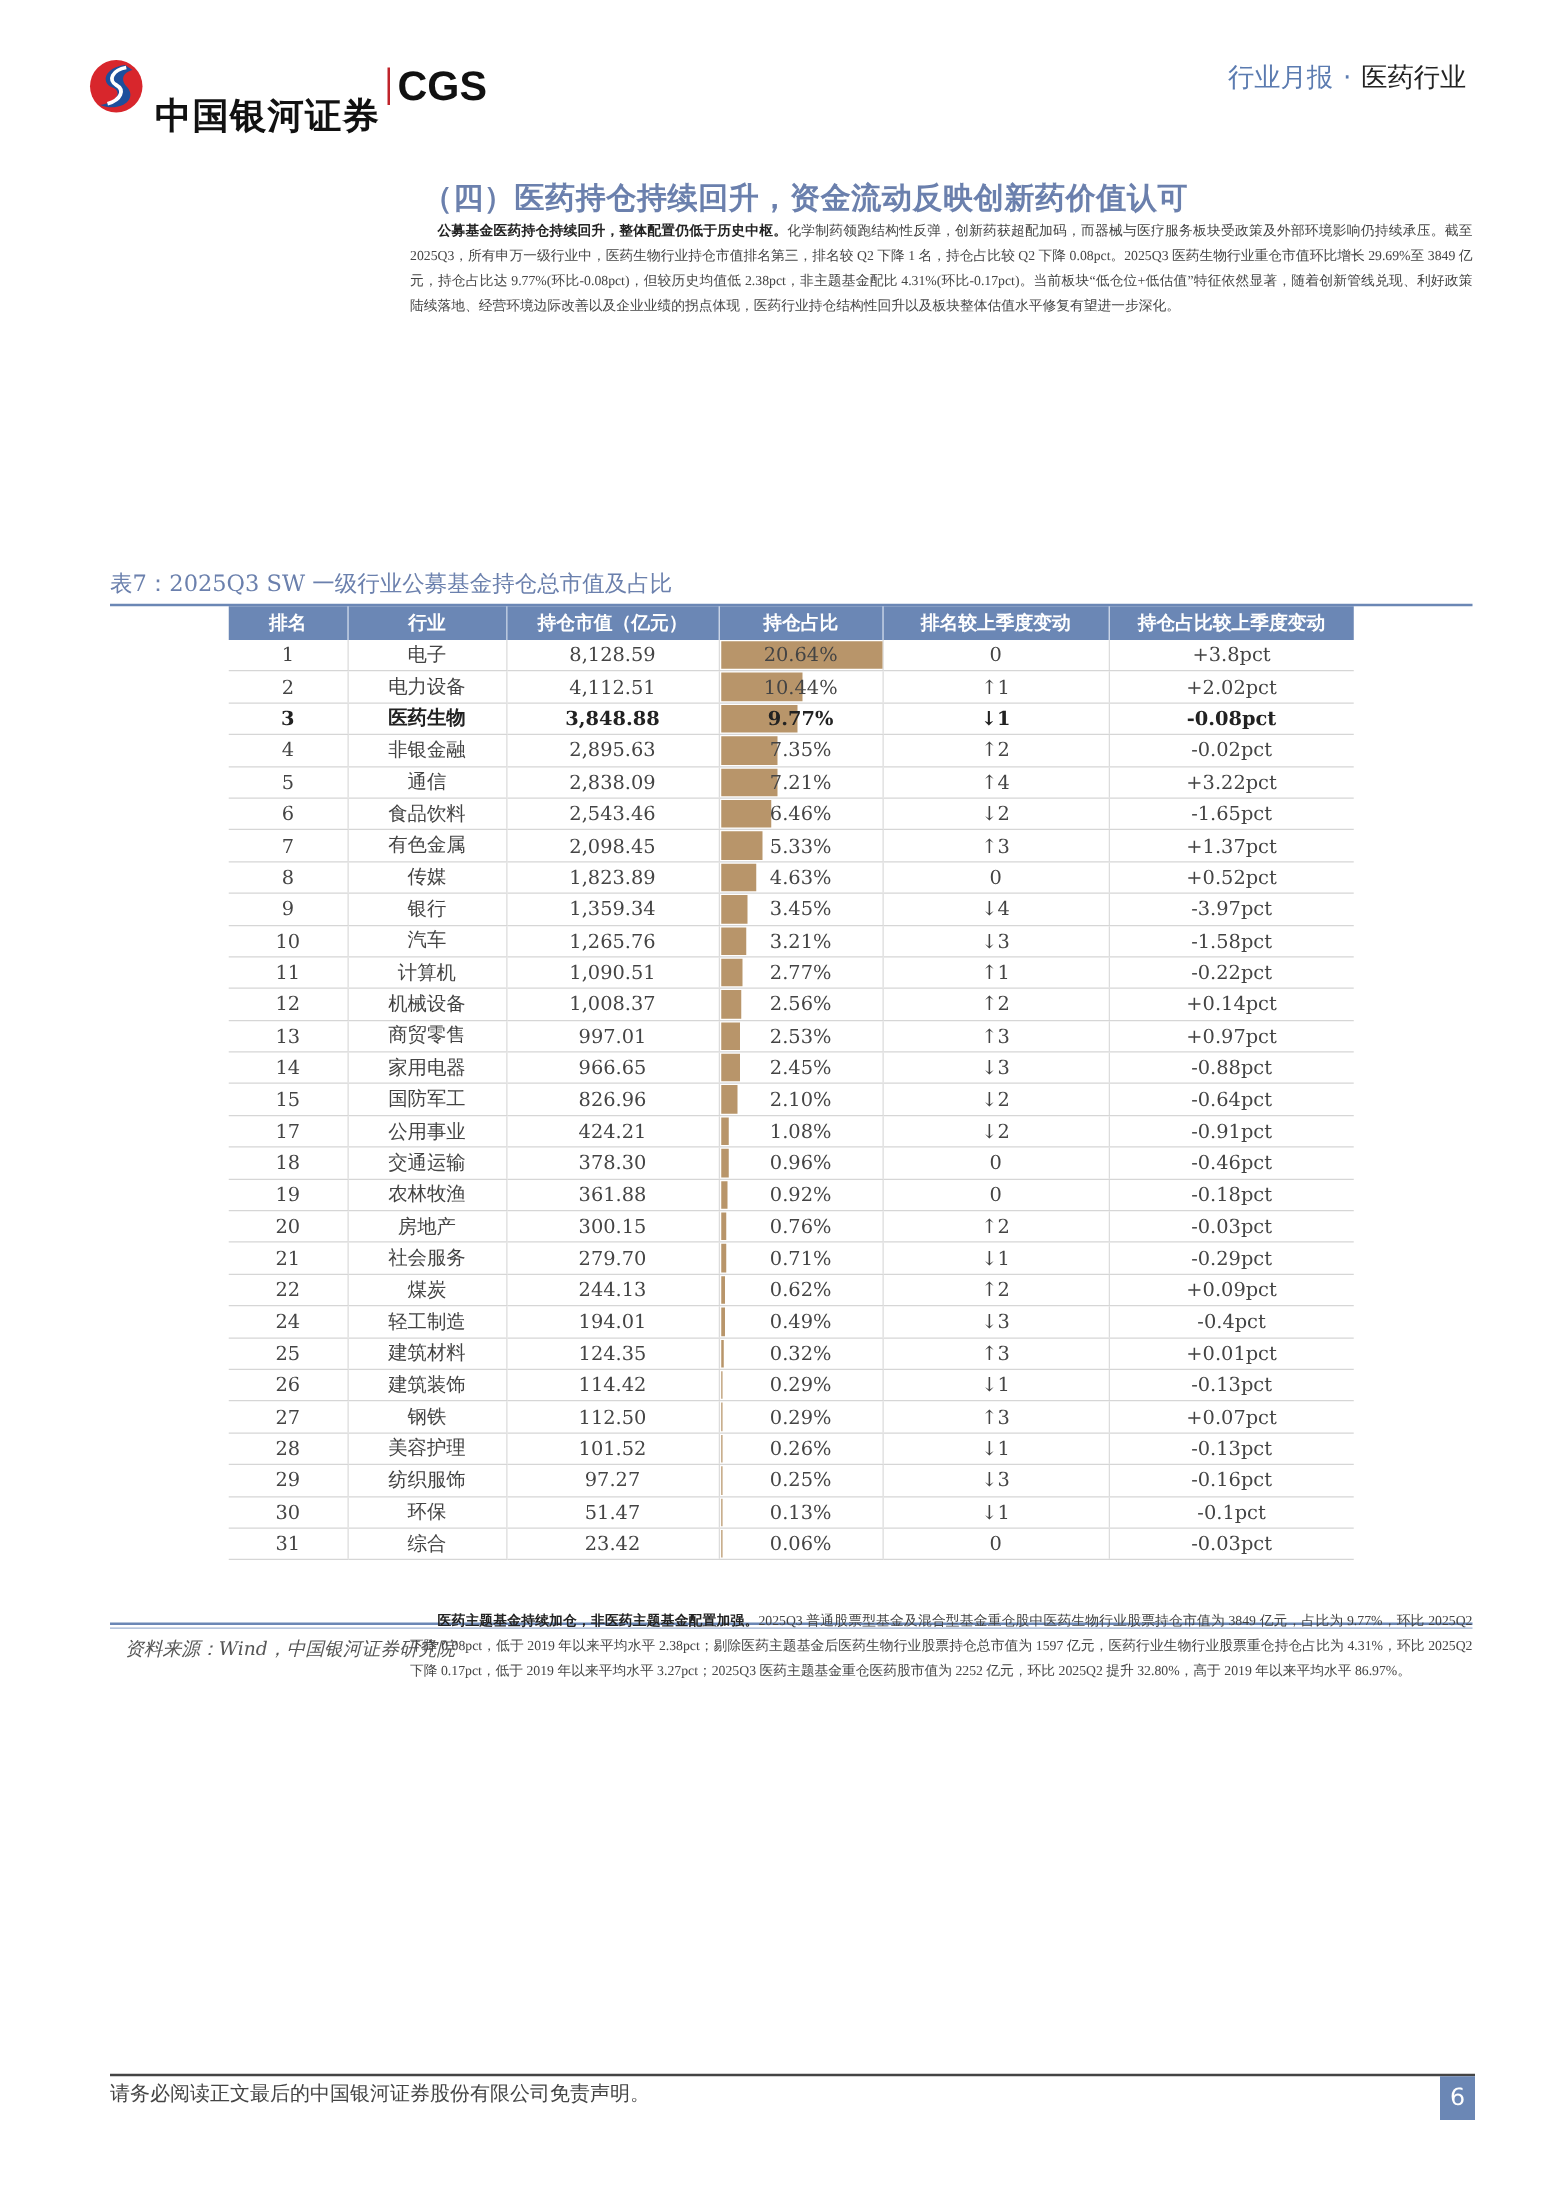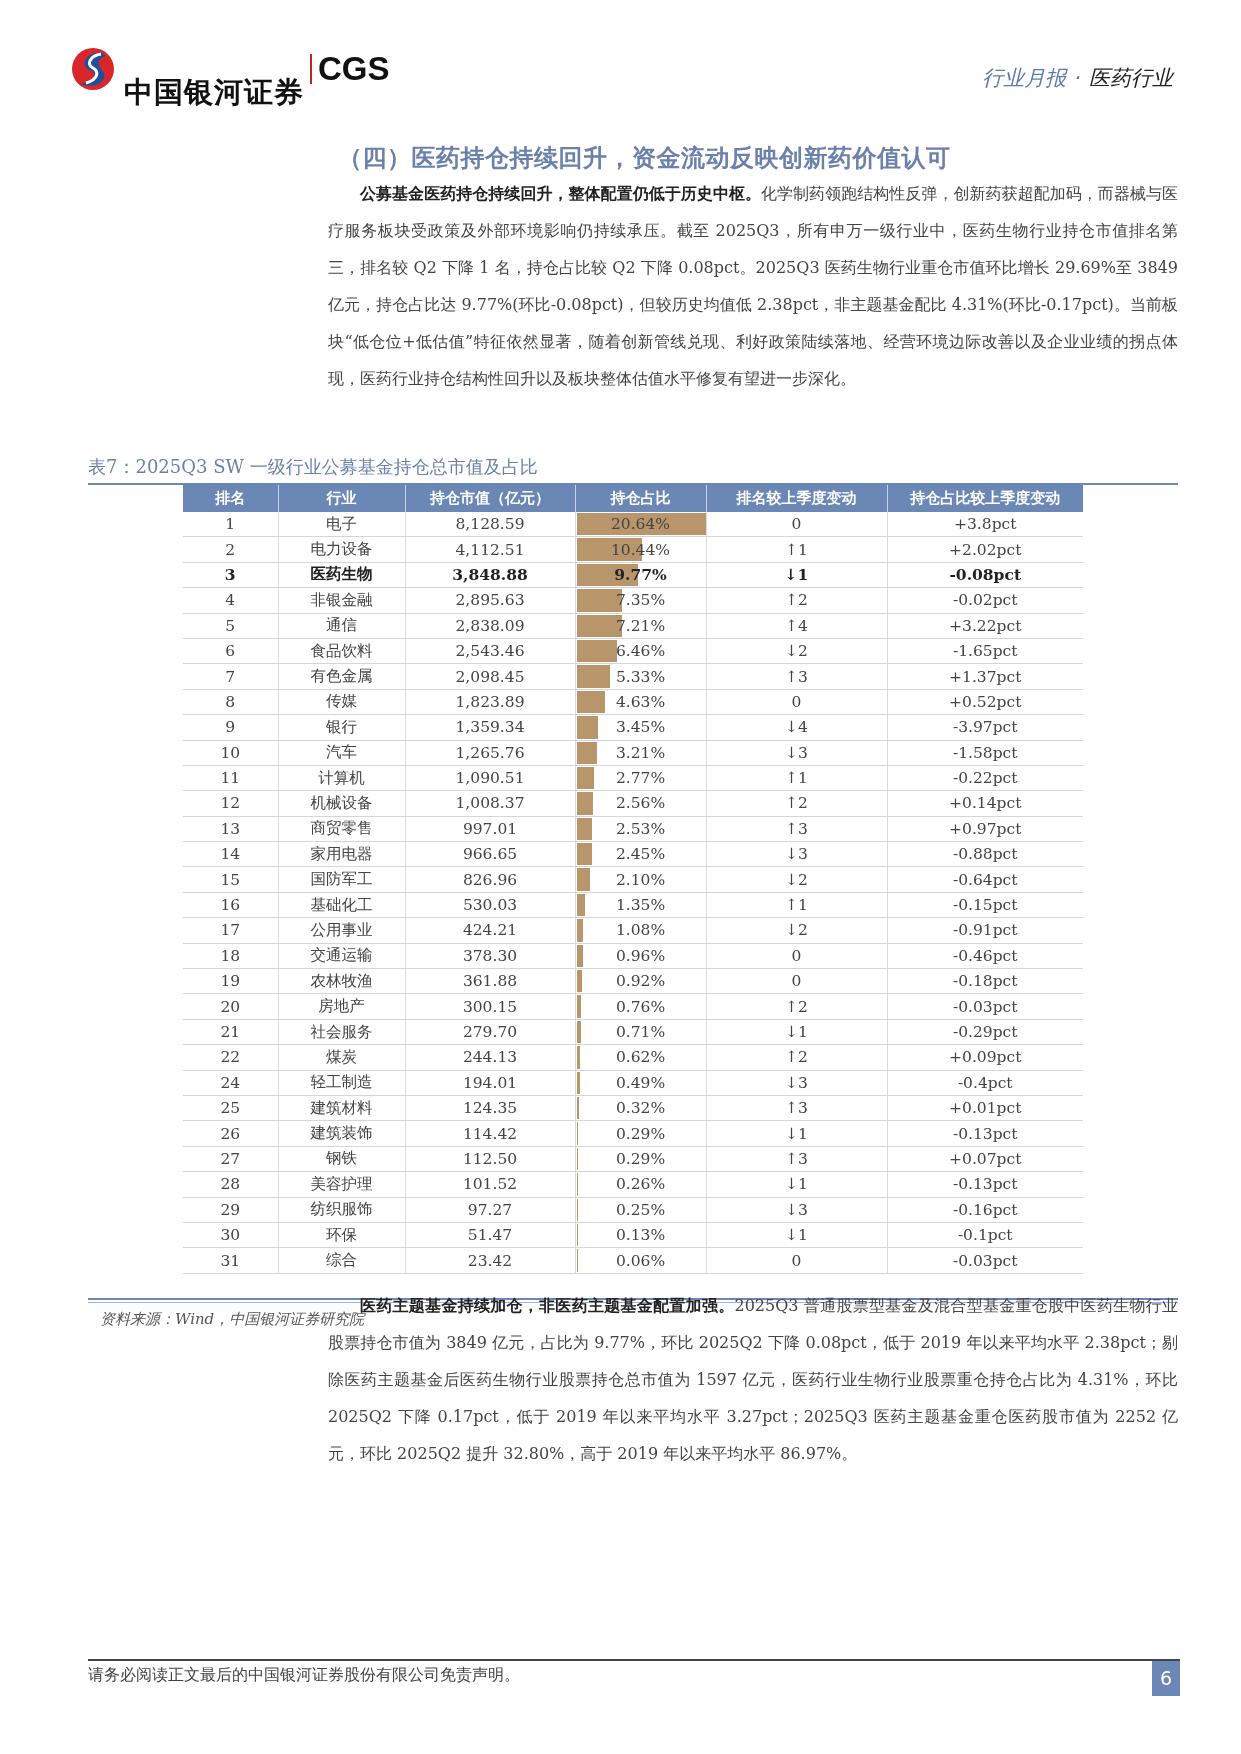--- a/index.html
+++ b/index.html
@@ -6,28 +6,28 @@
   body { width:1241px; height:1754px; position:relative; overflow:hidden;
          font-family: "DejaVu Serif", "Liberation Serif", serif; color:#333; }
   .abs { position:absolute; }
 
   
   .logo { left:70px; top:44px; height:50px; display:flex; align-items:center; }
   .logo-mark { width:46px; height:46px; position:relative; margin-right:8px; }
   .logo-text { font-family:"DejaVu Sans","Liberation Sans",sans-serif; font-weight:bold; font-size:29px; color:#111; letter-spacing:1px;margin-top:48px; }
   .logo-sep { width:2px; height:30px; background:#c0242b; margin:0 6px; }
   .logo-en { font-family:"Liberation Sans","DejaVu Sans",sans-serif; font-weight:bold; font-size:33px; color:#111; }
-  .header-right { right:68px; top:64px; font-family:"DejaVu Sans","Liberation Sans",sans-serif; font-size:21px;font-style:italic; }
+  .header-right { right:68px; top:48px; font-family:"DejaVu Sans","Liberation Sans",sans-serif; font-size:21px; }
   .header-right .cat { color:#5b7bb0; }
   .header-right .dot { color:#5b7bb0; margin:0 8px; }
   .header-right .ind { color:#222; }
 
   .section-title { left:338px; top:142px; font-size:24px; font-weight:bold; color:#6b80ad; letter-spacing:0.5px; }
 
-  .para { left:328px; width:850px; font-size:16px; line-height:37px; color:#444; text-align:justify; }
+  .para { left:328px; width:850px; font-size:11px; line-height:20px; color:#444; text-align:justify;font-family:Liberation Serif, serif; }
   .para p { margin:0; text-indent:2em; }
   .para b { color:#222; }
 
   .tbl-caption { left:88px; top:455px; font-size:18px; color:#6b80ad;text-align:center; }
   .rule-top { left:88px; top:483px; width:1090px; height:2px; background:#6b87b5; }
   .rule-bot1 { left:88px; top:1298px; width:1090px; height:2px; background:#6b87b5; }
   .rule-bot2 { left:88px; top:1302px; width:1090px; height:1px; background:#9fb2d2; }
 
   table.data { position:absolute; left:183px; top:485px; border-collapse:collapse; font-size:15.5px; color:#444; }
   table.data th { background:#6b87b5; color:#fff; font-weight:bold; height:27px; font-size:15px; padding:0; border-left:1px solid #c8d3e6; }
@@ -208,28 +208,20 @@
       </tr>
       <tr>
         <td>15</td>
         <td>国防军工</td>
         <td>826.96</td>
         <td><div class="bar" style="width: 13.125px; background: rgb(184, 149, 106);"></div><span class="bar-label">2.10%</span></td>
         <td>↓2</td>
         <td>-0.64pct</td>
       </tr>
       <tr>
-        <td>16</td>
-        <td>基础化工</td>
-        <td>530.03</td>
-        <td><div class="bar" style="width: 8.4375px; background: rgb(184, 149, 106);"></div><span class="bar-label">1.35%</span></td>
-        <td>↑1</td>
-        <td>-0.15pct</td>
-      </tr>
-      <tr>
         <td>17</td>
         <td>公用事业</td>
         <td>424.21</td>
         <td><div class="bar" style="width: 6.75px; background: rgb(184, 149, 106);"></div><span class="bar-label">1.08%</span></td>
         <td>↓2</td>
         <td>-0.91pct</td>
       </tr>
       <tr>
         <td>18</td>
         <td>交通运输</td>

